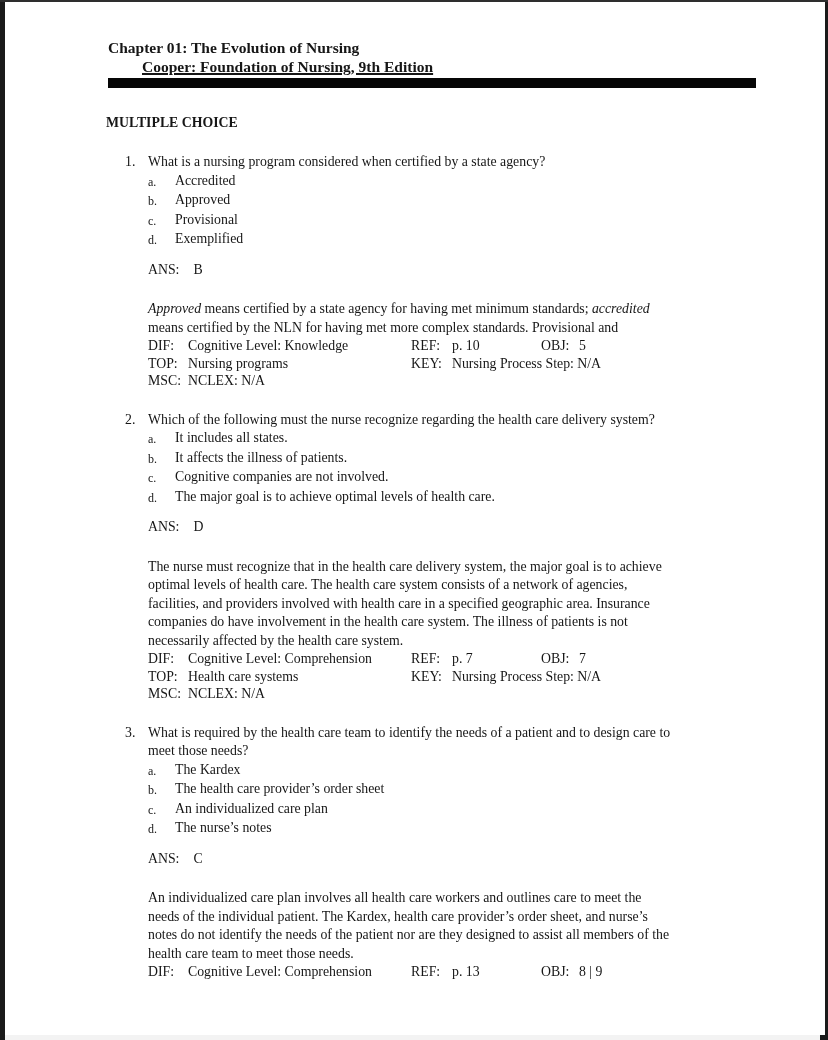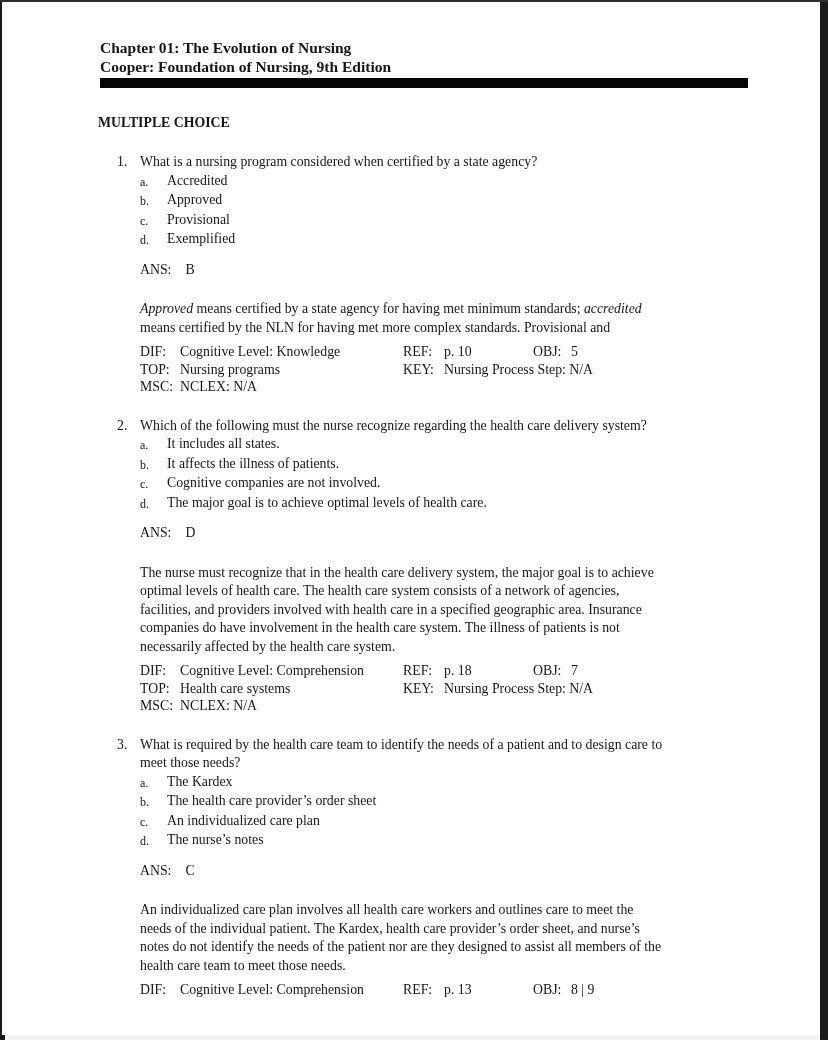--- a/index.html
+++ b/index.html
@@ -8,24 +8,24 @@
     background:#ffffff; overflow:hidden;
     font-family:"Liberation Serif", serif;
     color:#161616;
     -webkit-font-smoothing:antialiased;
   }
   .edge-left  { position:absolute; left:0; top:0; width:5px; height:1040px; background:#1a1a1a; }
   .edge-right { position:absolute; right:0; top:0; width:8px; height:1040px; background:#1a1a1a; }
   .edge-top   { position:absolute; left:0; top:0; width:828px; height:2px; background:#2e2e2e; }
   .edge-bottom{ position:absolute; left:5px; bottom:0; width:815px; height:5px; background:#f3f3f3; }
 
-  .page { position:absolute; left:2px; top:2px; width:815px; height:1033px; background:#ffffff; }
+  .page { position:absolute; left:10px; top:2px; width:815px; height:1033px; background:#ffffff; }
 
   .doc-header { margin:37px 0 0 98px; font-weight:bold; font-size:15.5px; line-height:18.5px; white-space:nowrap; }
-  .book-title { text-decoration-thickness:1.5px; }
+  .book-title { text-decoration:underline; text-decoration-thickness:1.5px;margin-left:34px; }
   .thick-rule { width:648px; height:10px; background:#060606; margin-top:2px; }
 
   .section-heading { margin:26px 0 12px 96px; font-weight:bold; font-size:13.8px; line-height:18px; }
 
   .questions { margin-top:14px; }
   .question { margin-left:115px; margin-top:21px; font-size:13.8px; line-height:18.5px; }
 
   .q-row { display:flex; }
   .q-num { width:23px; flex:none; }
   .q-stem .text-line { white-space:nowrap; }
@@ -35,21 +35,21 @@
   .opt-letter { width:27px; flex:none; font-size:12px; padding-top:1px; }
   .opt-text { white-space:nowrap; }
 
   .answer { margin:11px 4px 0 23px; }
   .ans-value { margin-left:14px; }
 
   .rationale { margin-left:23px;margin-top:21px; }
   .rationale .text-line { white-space:nowrap; }
   .rationale i, .q-stem i { font-style:italic; }
 
-  .meta { margin-left:23px; margin-top:6px;text-align:right; }
+  .meta { margin-left:23px; margin-top:0;text-align:right; }
   .meta-line { position:relative; height:17.5px; }
   .meta-line span { position:absolute; top:0; white-space:nowrap; }
   .m1l { left:0; }    .m1v { left:40px; }
   .m2l { left:263px; } .m2v { left:304px; }
   .m3l { left:393px; } .m3v { left:431px; }
 </style>
 </head>
 <body>
 
 <div class="edge-left"></div>
@@ -156,21 +156,21 @@
           <div class="text-line"><span>optimal levels of health care. The health care system consists of a network of agencies,</span></div>
           <div class="text-line"><span>facilities, and providers involved with health care in a specified geographic area. Insurance</span></div>
           <div class="text-line"><span>companies do have involvement in the health care system. The illness of patients is not</span></div>
           <div class="text-line"><span>necessarily affected by the health care system.</span></div>
         </div>
       <div class="meta">
         <div class="meta-line">
           <span class="m1l">DIF:</span>
           <span class="m1v">Cognitive Level: Comprehension</span>
           <span class="m2l">REF:</span>
-          <span class="m2v">p. 18</span>
+          <span class="m2v">p. 7</span>
           <span class="m3l">OBJ:</span>
           <span class="m3v">7</span>
         </div>
         <div class="meta-line">
           <span class="m1l">TOP:</span>
           <span class="m1v">Health care systems</span>
           <span class="m2l">KEY:</span>
           <span class="m2v">Nursing Process Step: N/A</span>
         </div>
         <div class="meta-line">

